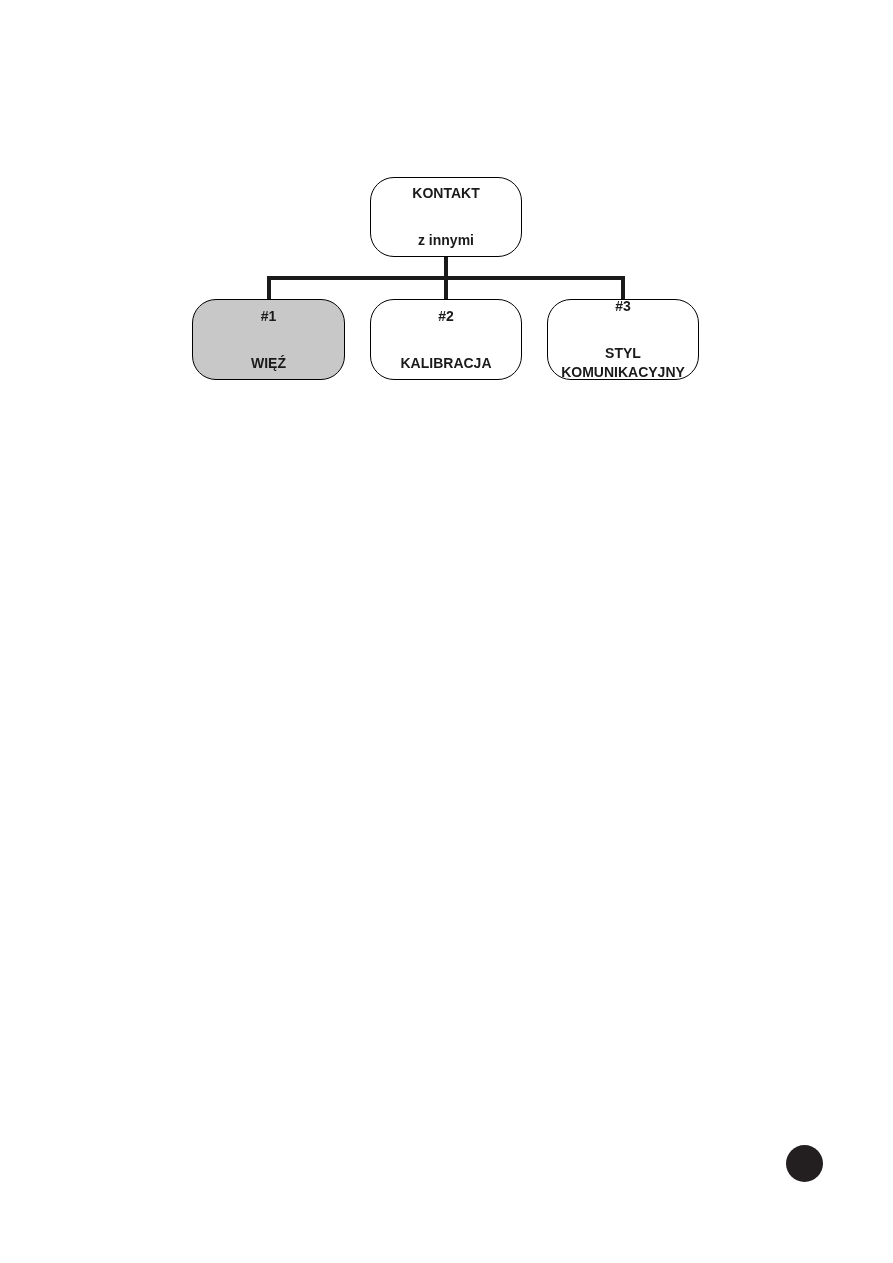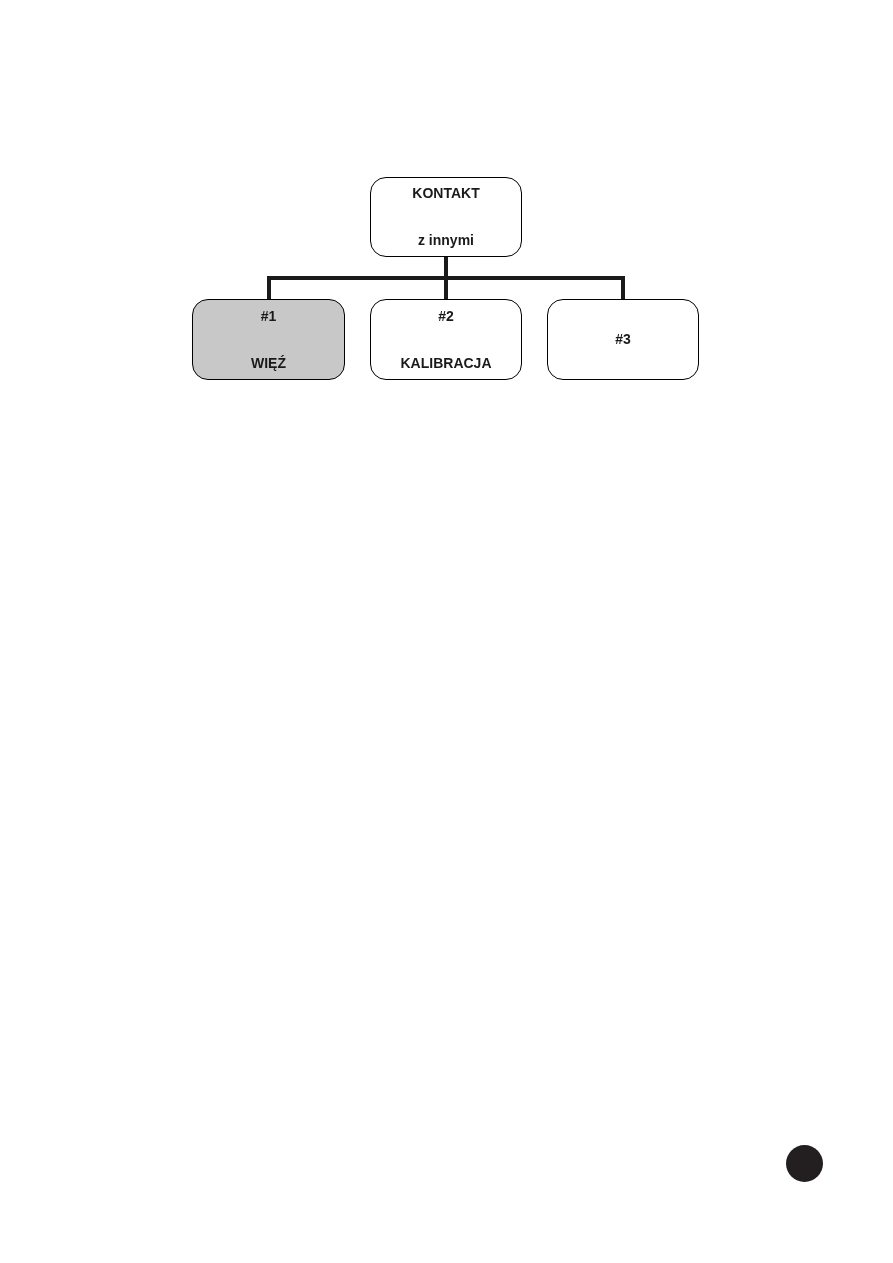--- a/index.html
+++ b/index.html
@@ -19,21 +19,21 @@
 
   
   .conn { position: absolute; background: #1a1a1a; }
 
   
   .node {
     position: absolute;
     box-sizing: border-box;
     background: #ffffff;
     border: 1.5px solid #000000;
-    border-radius: 16px;
+    border-radius: 24px;
     display: flex;
     flex-direction: column;
     align-items: center;
     justify-content: center;
     text-align: center;
     color: #1a1a1a;
     font-size: 14px;
     line-height: 19px;
     gap: 28px;
   }
@@ -83,19 +83,20 @@
       <div class="bold label">WIĘŹ</div>
     </div>
 
     <div class="node node-child2">
       <div class="bold label">#2</div>
       <div class="bold label">KALIBRACJA</div>
     </div>
 
     <div class="node node-child3">
       <div class="bold label">#3</div>
+      <div class="bold label">STYL KOMUNIKACYJNY</div>
     </div>
 
   </div>
 
   <div class="page-dot"></div>
 
 </div>
 
 </body></html>

